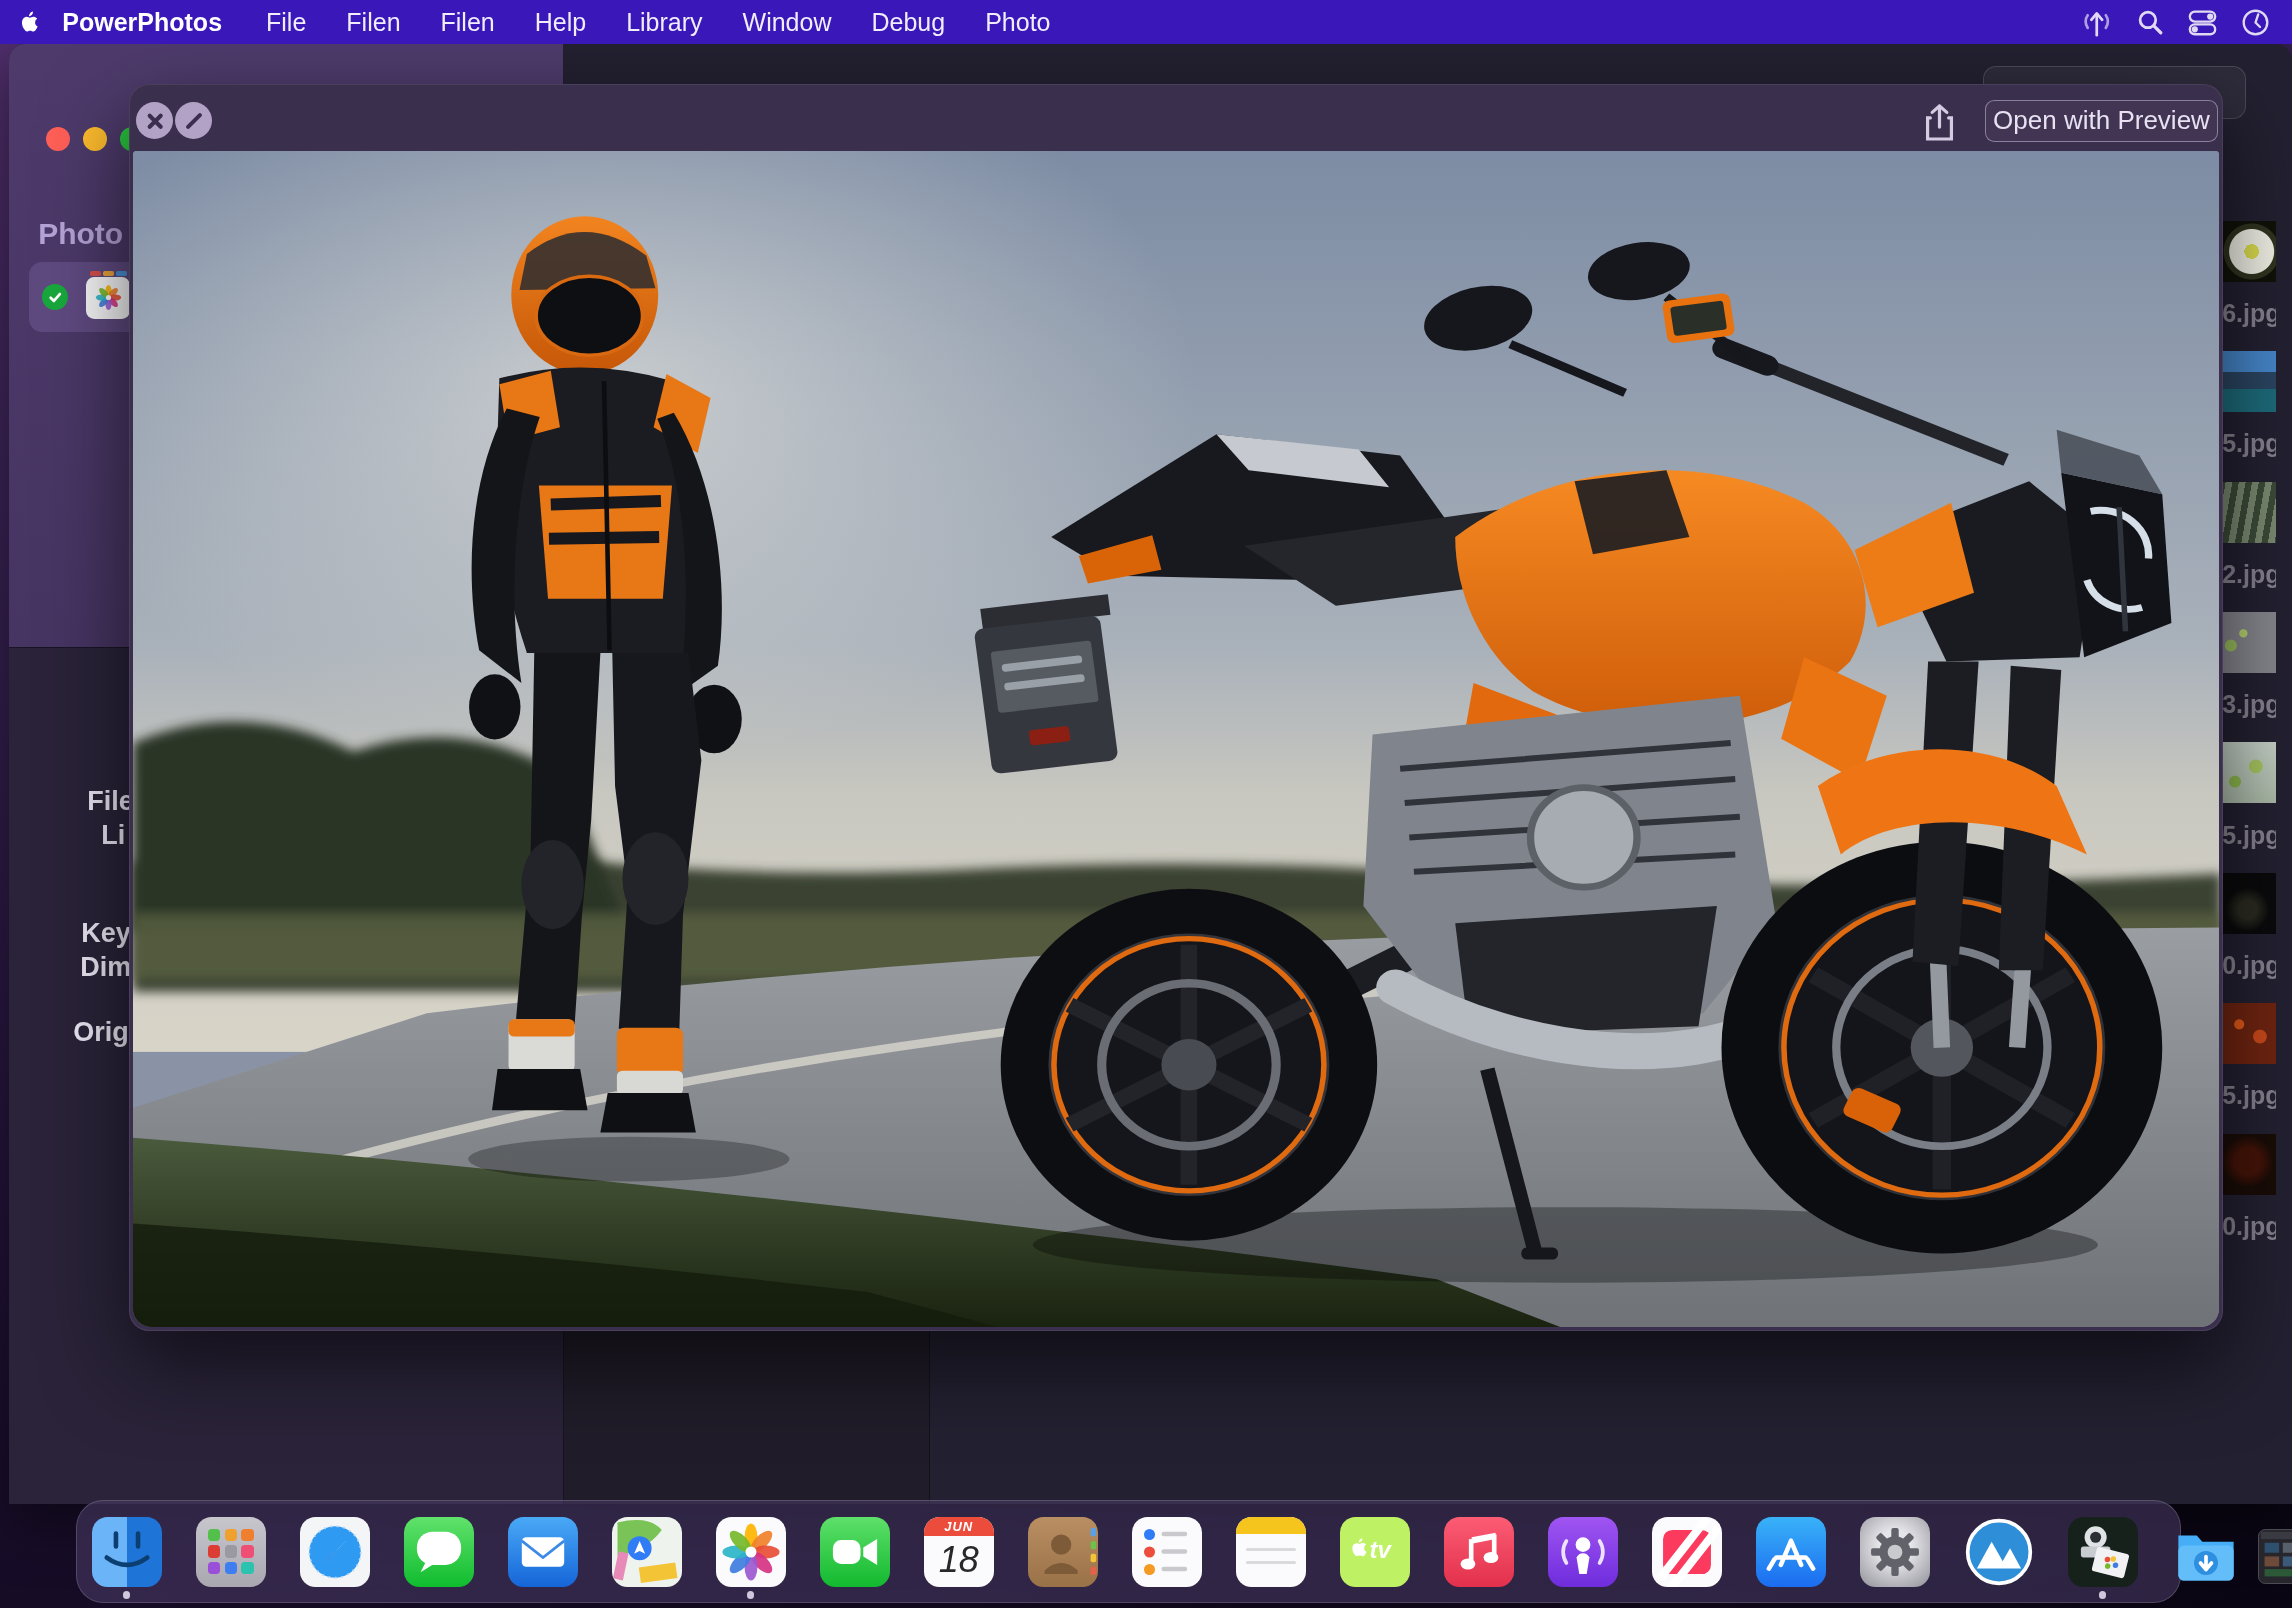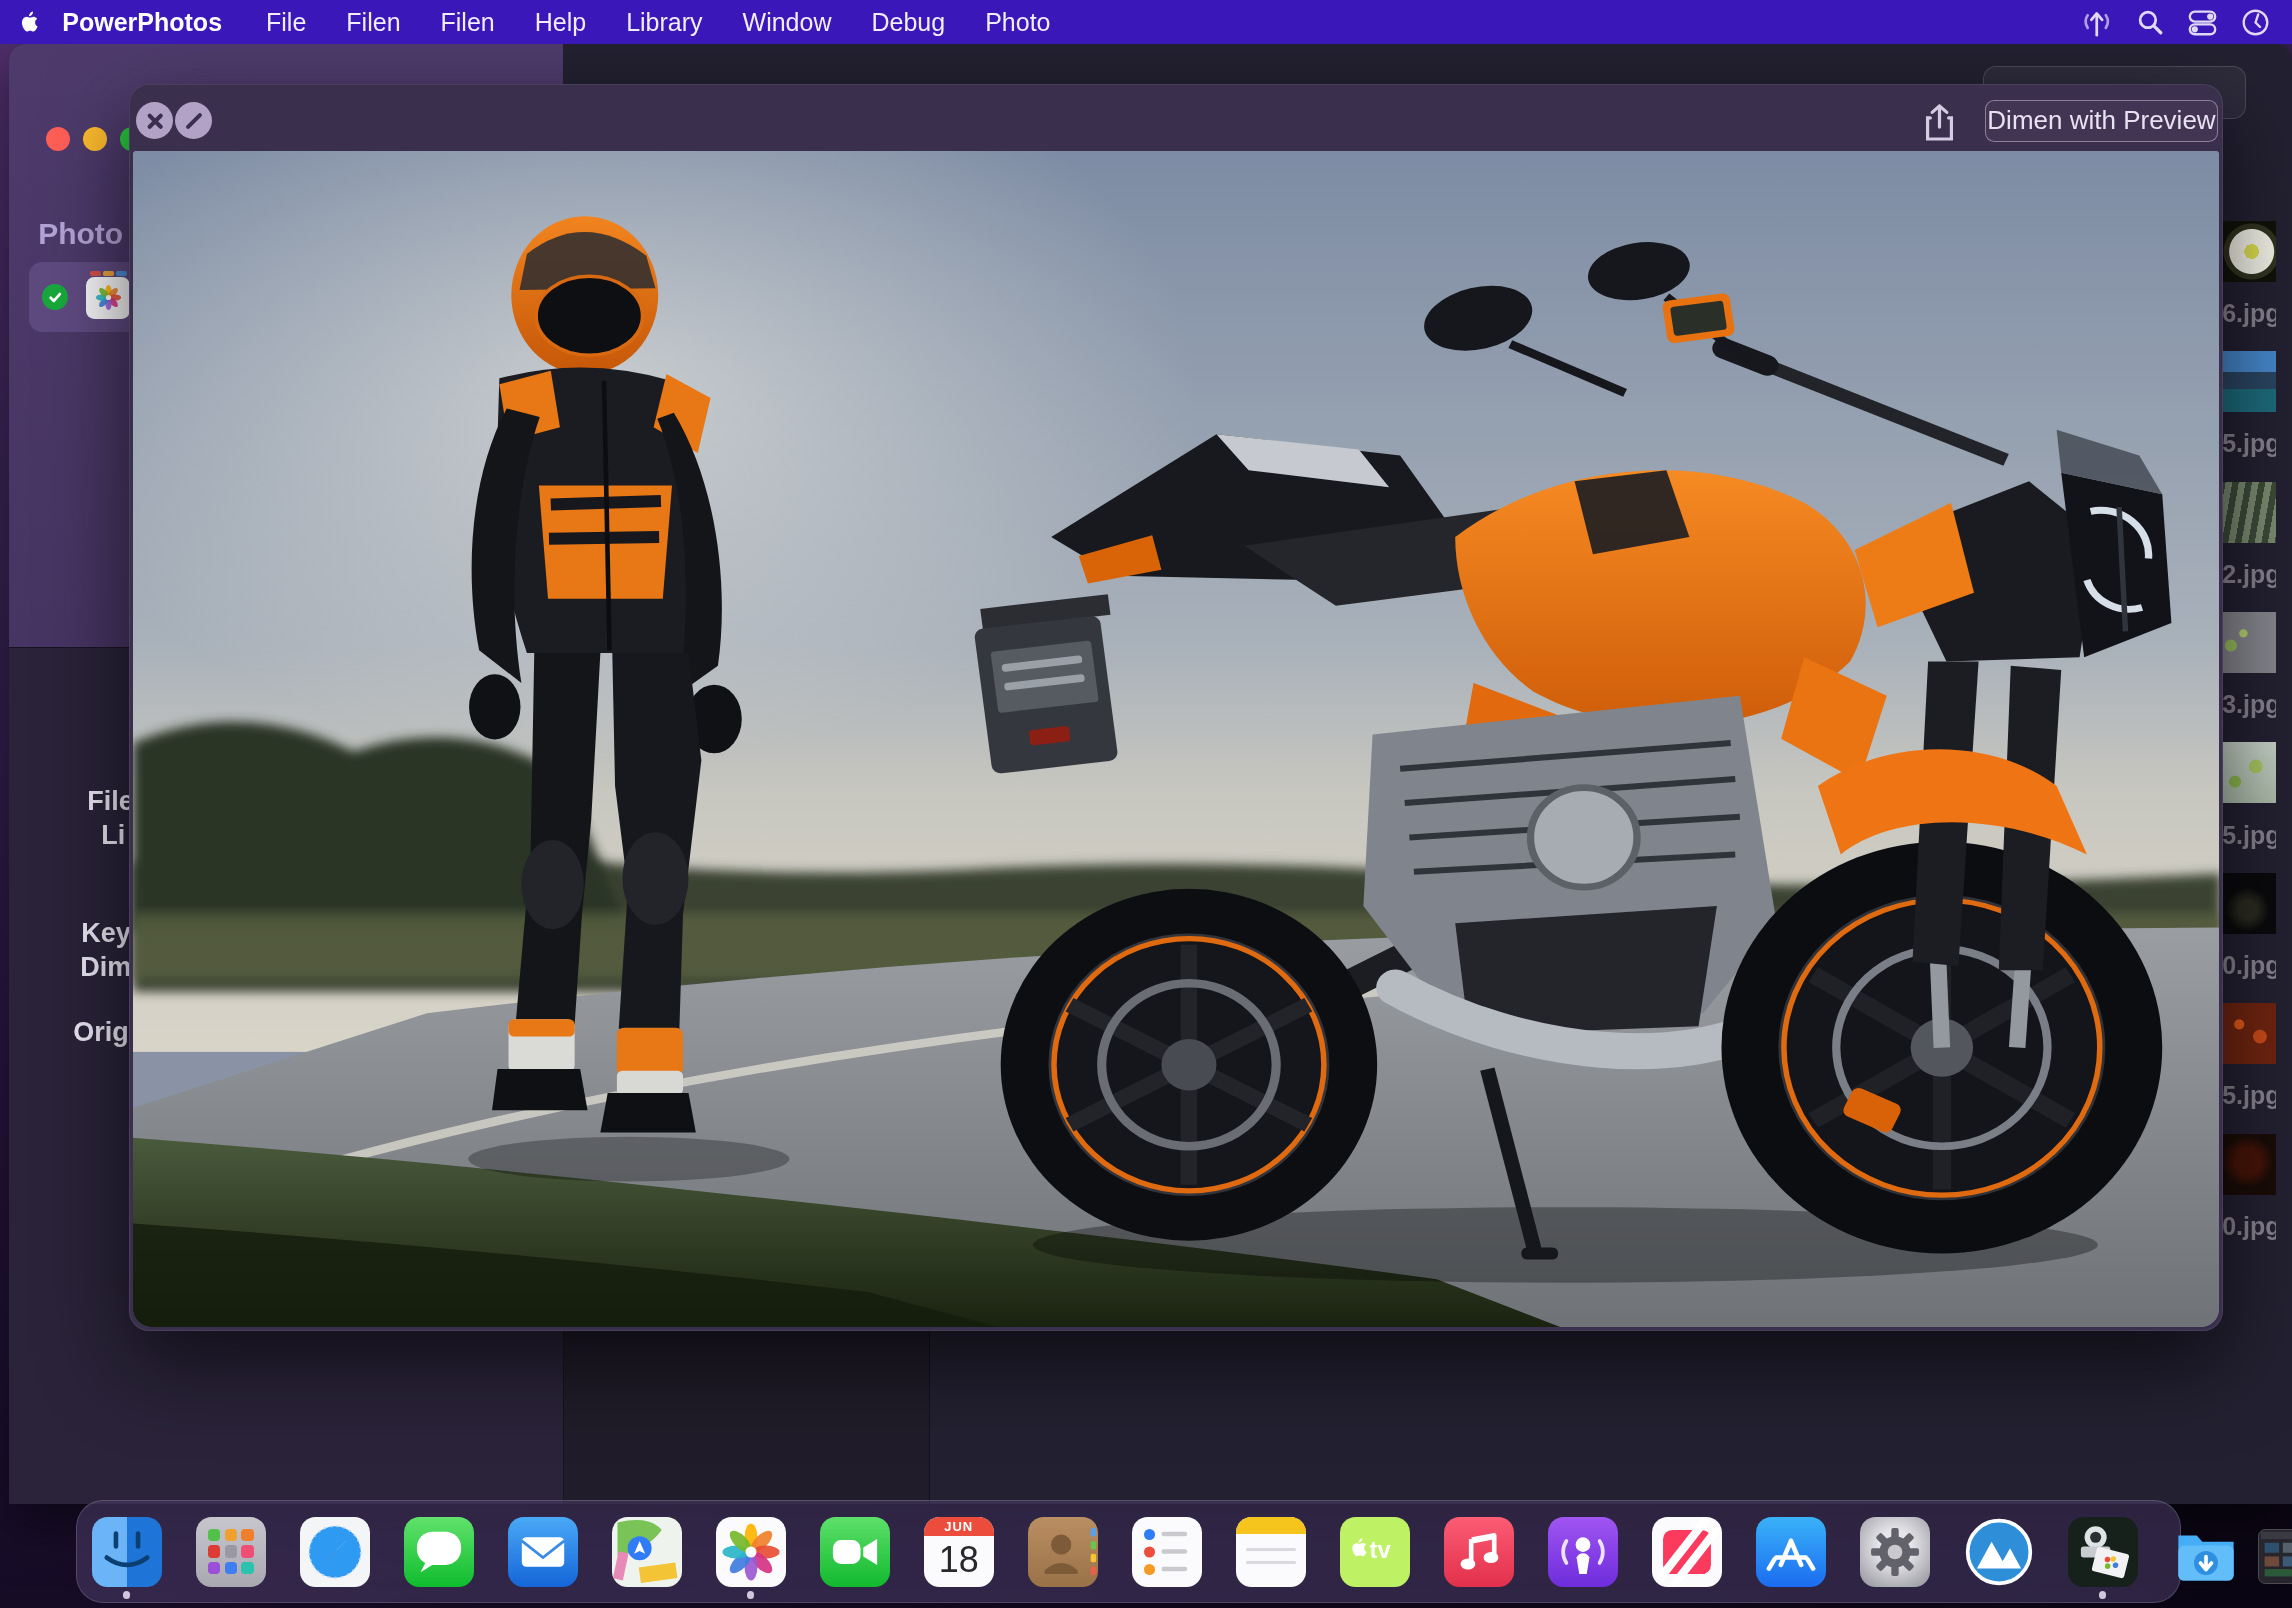--- a/index.html
+++ b/index.html
@@ -52,21 +52,21 @@
 
   
   .ql-window { position:absolute; left:129px; top:84px; width:2094px; height:1247px; background:#3b2f4e; border-radius:20px; z-index:20; box-shadow:0 32px 83px rgba(0,0,0,.6); border:0.9px solid rgba(255,255,255,.08); }
   .ql-btn { position:absolute; top:17.4px; width:37px; height:37px; border-radius:50%; background:#b2a3c6; display:flex; align-items:center; justify-content:center; }
   .ql-share { position:absolute; left:1793px; top:18.4px; color:#d4cce2; }
   .ql-openwith { position:absolute; left:1855px; top:14.7px; width:233px; height:42px; border:1.8px solid rgba(226,220,240,.45); border-radius:9.2px; color:#e7e1f2; font-size:26px; display:flex; align-items:center; justify-content:center; background:rgba(255,255,255,.03); }
   .ql-image { position:absolute; left:2.8px; right:2.8px; top:66px; bottom:2.8px; border-radius:3.7px 3.7px 18.4px 18.4px; overflow:hidden; background:#8a93a6; }
 
   
   .dock { position:absolute; left:76px; top:1500px; width:2105px; height:103px; background:rgba(76,62,106,.55); border:1.8px solid rgba(255,255,255,.16); border-radius:27.5px; display:flex; align-items:center; padding:0 14.7px; z-index:60; }
-  .dock-left { display:flex; align-items:center; gap:34px; }
+  .dock-left { display:flex; align-items:center; gap:34px;font-style:italic; }
   .dock-right { display:flex; align-items:center; gap:17.4px; margin-left:16.5px; }
   .dock-divider { width:2.8px; height:73px; background:rgba(255,255,255,.28); border-radius:1.8px; margin-left:16.5px; }
   .di { position:relative; width:70px; height:70px; border-radius:15.6px; flex:none; }
   .di svg { position:absolute; inset:0; }
   .run-dot { position:absolute; left:50%; bottom:-12px; width:7.3px; height:7.3px; margin-left:-3.7px; border-radius:50%; background:#cfc8dd; }
   .i-finder { background:linear-gradient(90deg,#6cb4f8 0 50%, #1f74d8 50%); }
   .i-launchpad { background:linear-gradient(180deg,#c8c6cd,#a9a7b0); }
   .lp-grid { position:absolute; inset:12px; display:grid; grid-template-columns:repeat(3,1fr); grid-template-rows:repeat(3,1fr); gap:4.6px; }
   .lp-grid i { border-radius:3.7px; }
   .i-safari { background:#f4f5f7; }
@@ -231,21 +231,21 @@
         <path d="M4.5 17.5 L17.5 4.5" stroke="#3b2e4e" stroke-width="4.5" stroke-linecap="round"></path>
       </svg>
   </div>
   <div class="ql-share">
     <svg width="33" height="39" viewBox="0 0 36 42">
         <path d="M18 3 V26" stroke="#d4cce2" stroke-width="3.5" stroke-linecap="round"></path>
         <path d="M10 10 L18 3 L26 10" stroke="#d4cce2" stroke-width="3.5" fill="none" stroke-linecap="round" stroke-linejoin="round"></path>
         <path d="M8 16 H5 V39 H31 V16 H28" stroke="#d4cce2" stroke-width="3.5" fill="none" stroke-linecap="round"></path>
       </svg>
   </div>
-  <div class="ql-openwith">Dimen with Preview</div>
+  <div class="ql-openwith">Open with Preview</div>
 
   <div class="ql-image">
     <svg width="2088" height="1178" viewBox="0 0 2274 1373" preserveAspectRatio="none">
       <defs>
         <linearGradient id="sky" x1="0" y1="0" x2="0" y2="1">
           <stop offset="0" stop-color="#7d8ca4"></stop>
             <stop offset=".55" stop-color="#a9b1ba"></stop>
             <stop offset=".72" stop-color="#c9c8c0"></stop>
             <stop offset="1" stop-color="#d8d4c8"></stop>
         </linearGradient>

